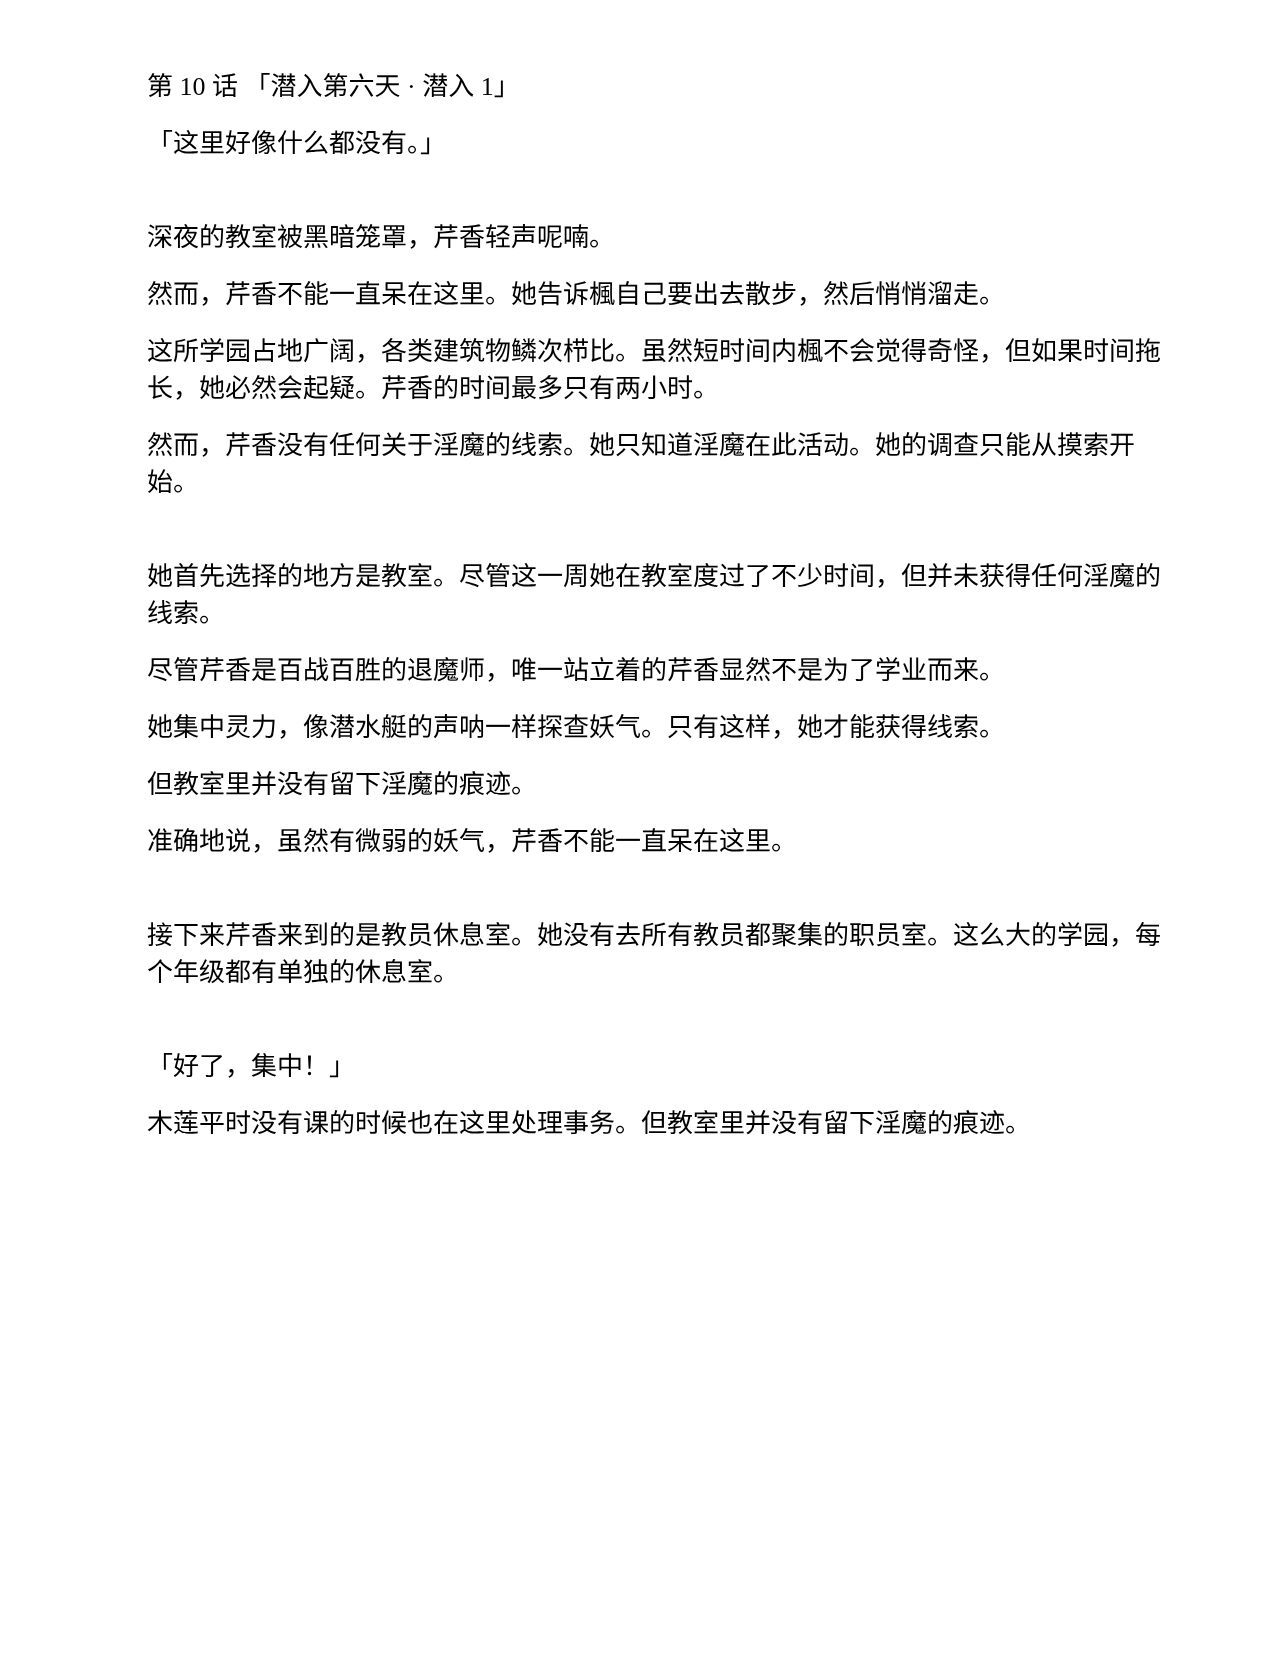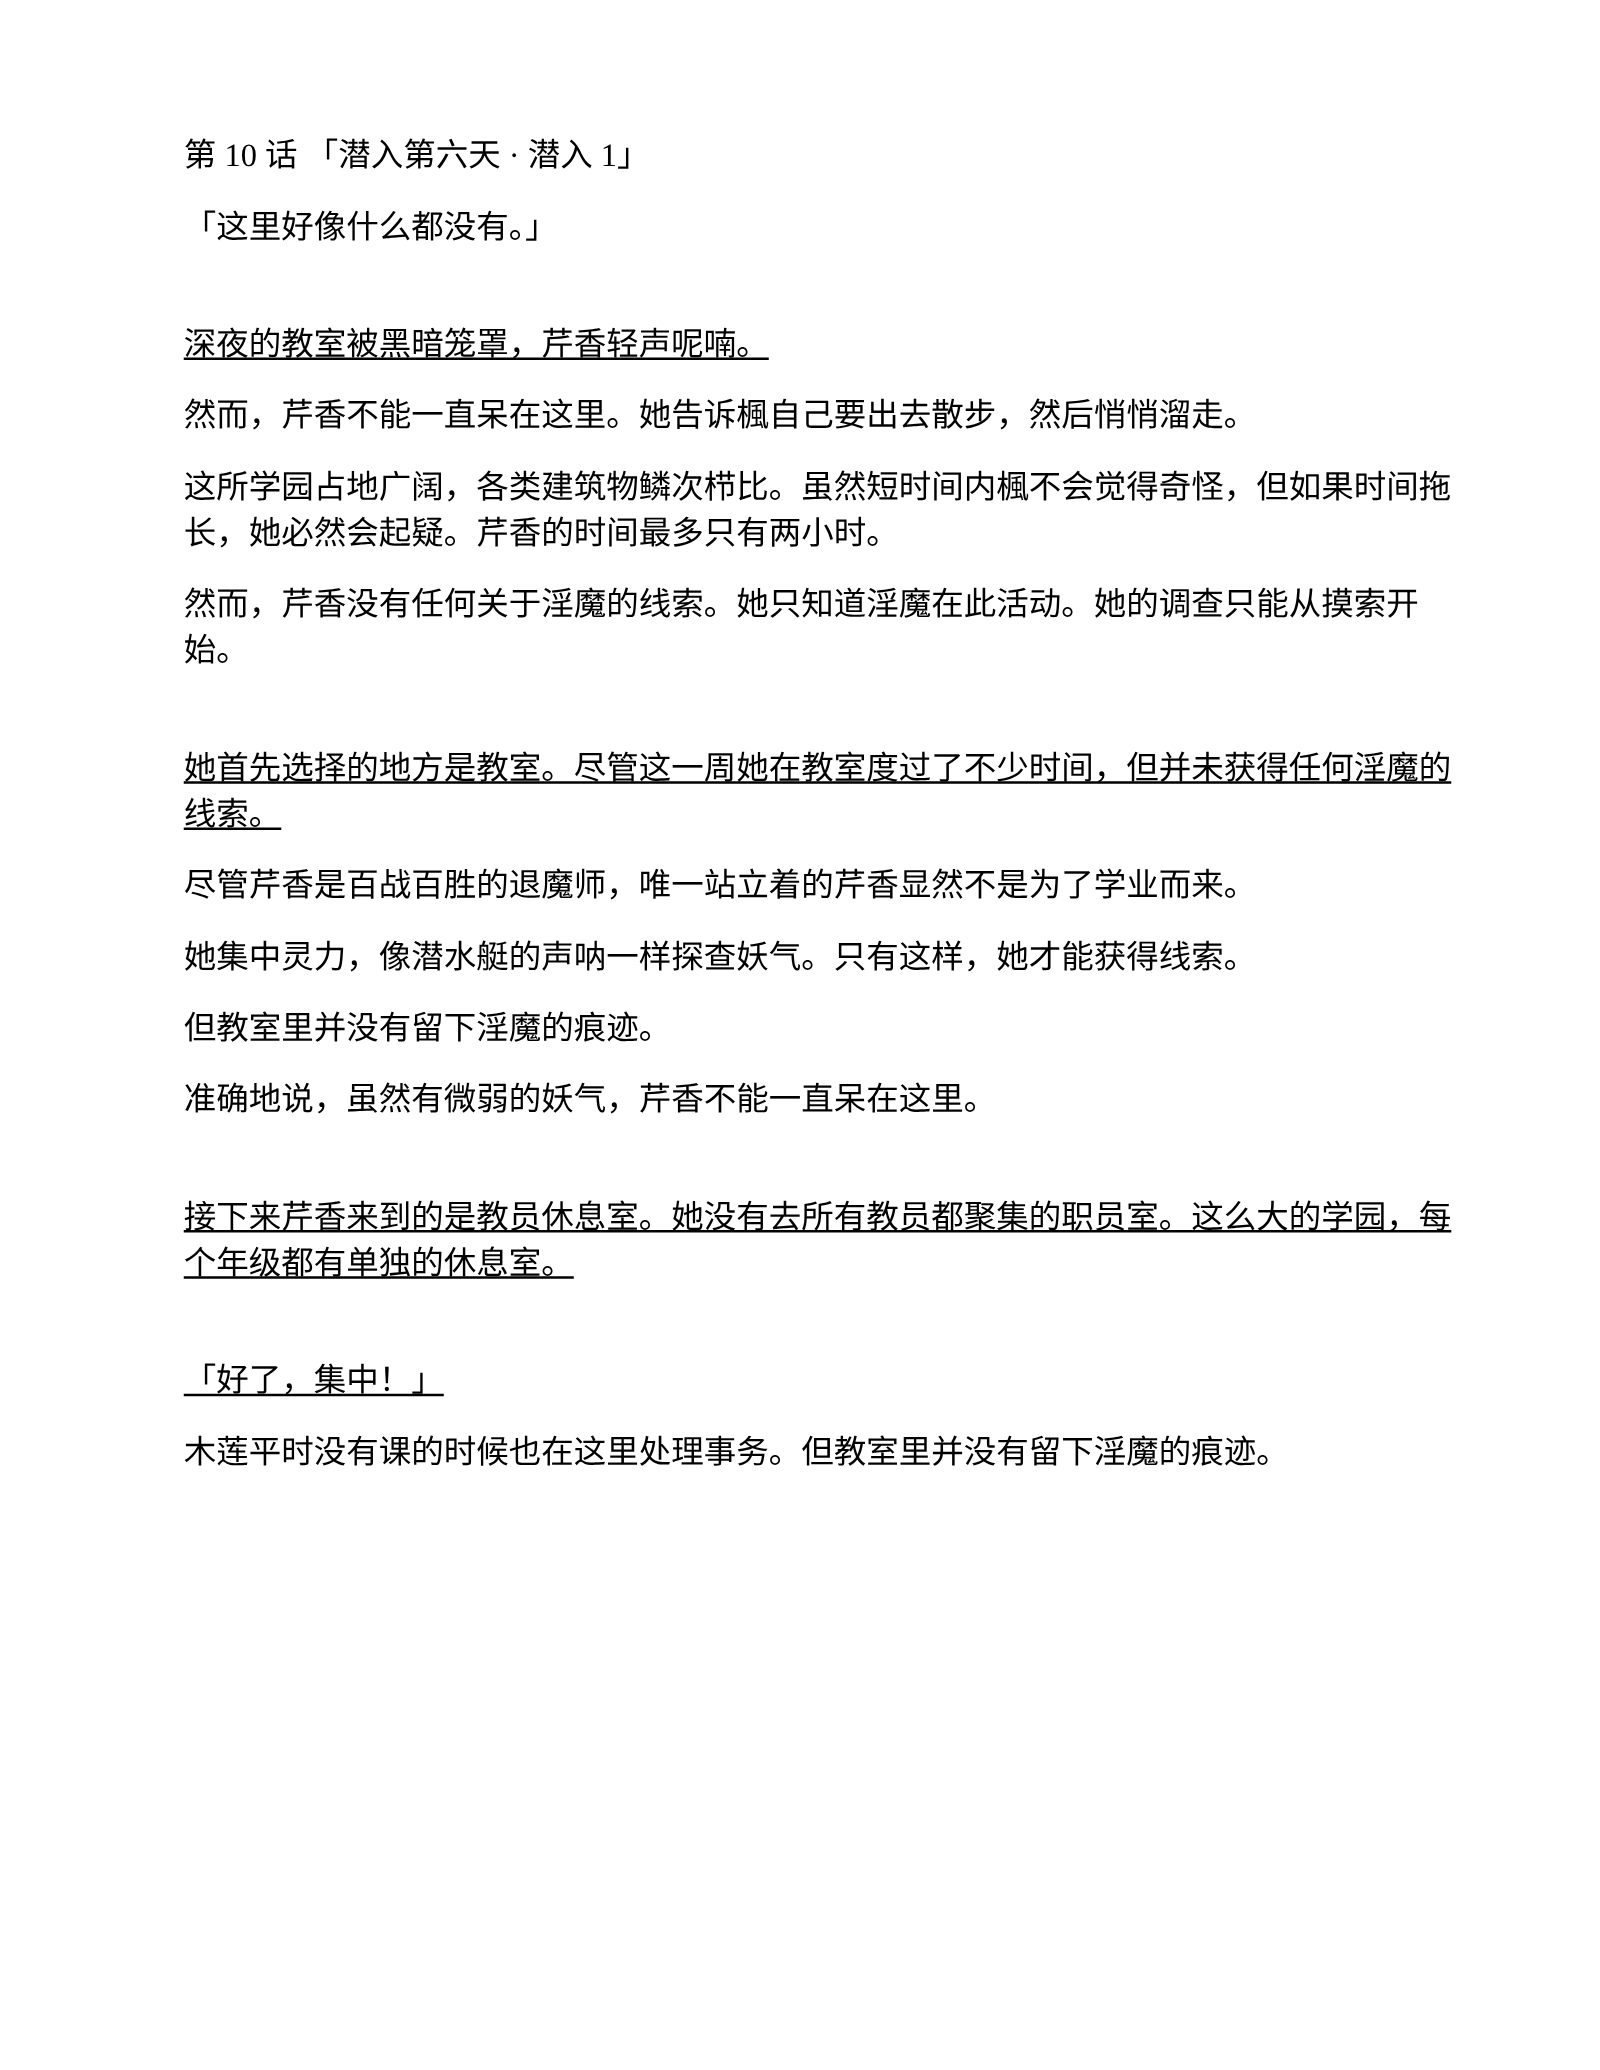--- a/index.html
+++ b/index.html
@@ -7,38 +7,37 @@
     padding: 0;
     background: #ffffff;
   }
   .page {
     position: relative;
     width: 1280px;
     height: 1656px;
     margin: 0 auto;
     background: #ffffff;
     box-sizing: border-box;
-    padding: 106px 115px 0 147px;
+    padding: 68px 115px 0 147px;
     font-family: "Liberation Serif", "DejaVu Serif", serif;
     font-size: 26px;
     line-height: 37px;
     color: #000000;
     overflow: hidden;
   }
   .page p {
     margin: 0 0 20px 0;
     width: 1018px;
     text-align: left;
     word-break: normal;
     overflow-wrap: break-word;
   }
   
   .page p.gap {
     margin-top: 57px;
-    text-decoration: underline;
   }
   .chapter-title {
     font-weight: normal;
   }
 </style>
 </head>
 <body>
 
 <div class="page">
   <p class="chapter-title">第 10 话 「潜入第六天 · 潜入 1」</p>

